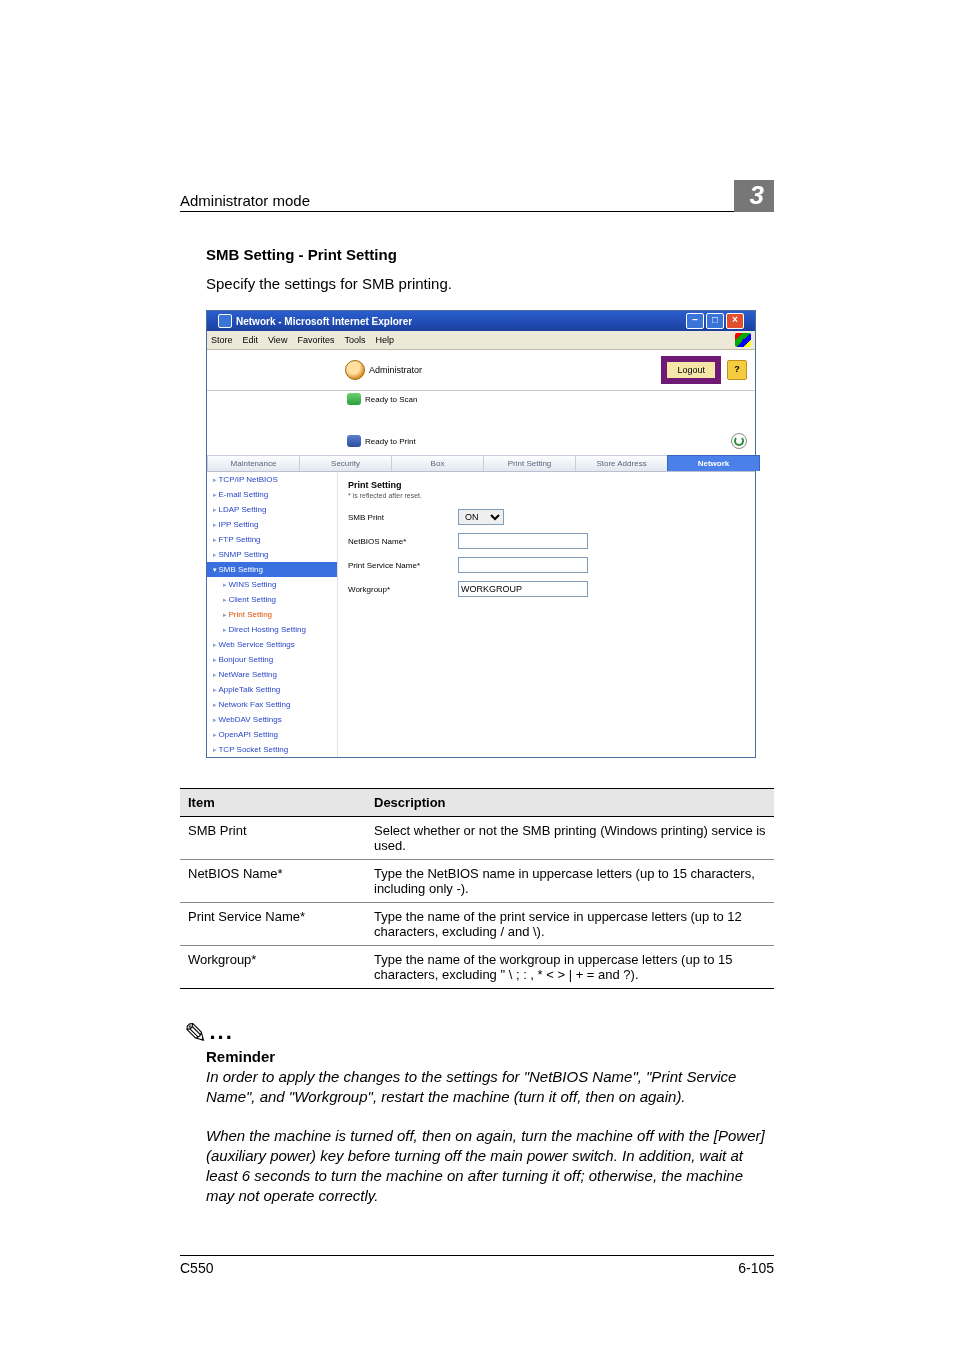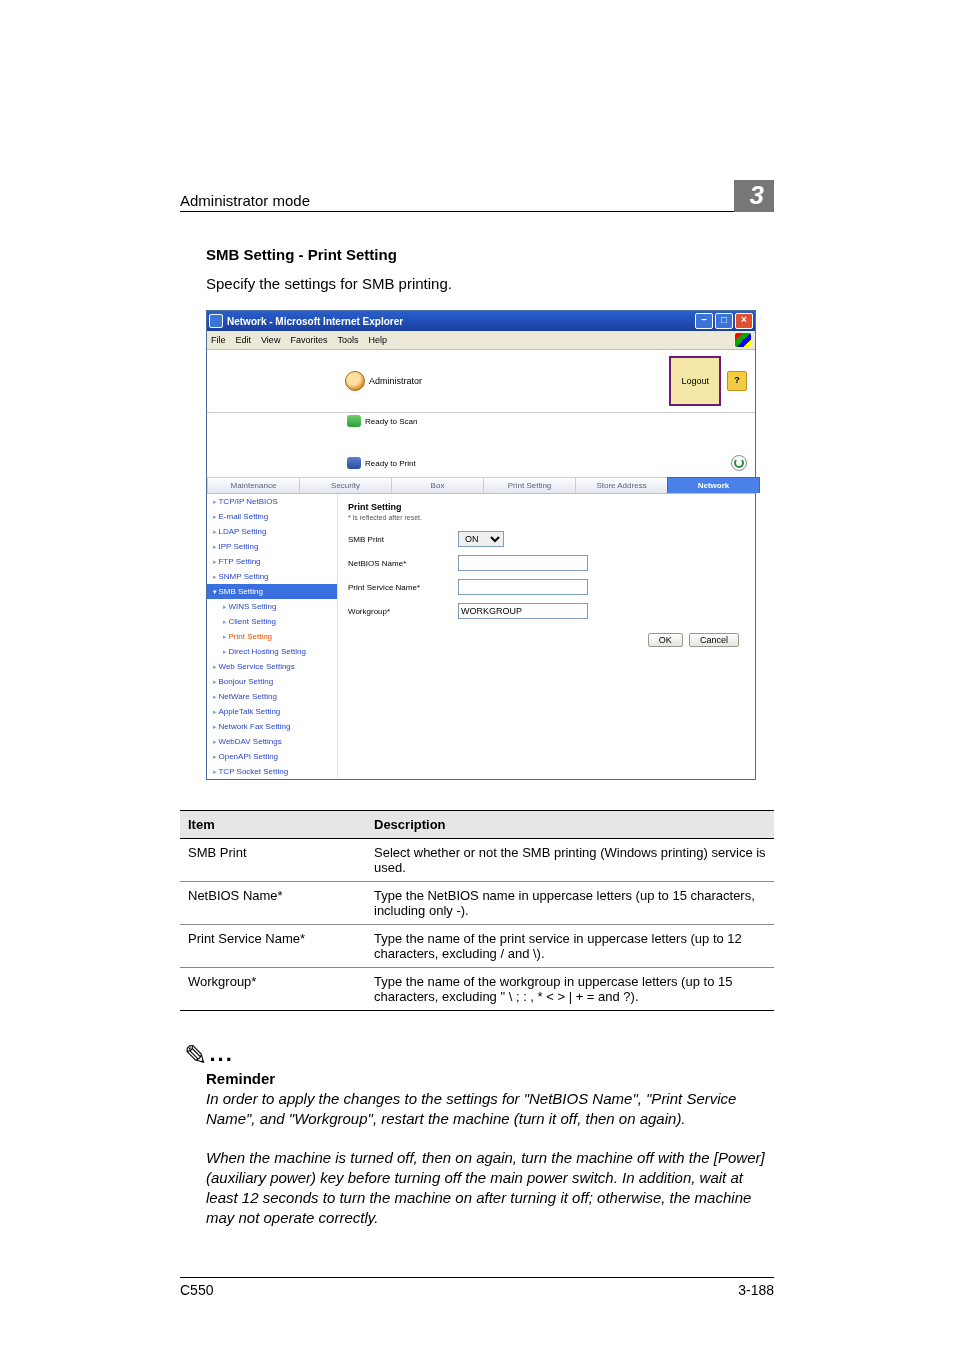--- a/index.html
+++ b/index.html
@@ -52,21 +52,21 @@
     width: 548px;
     border: 1px solid #4a6ea0;
     font-size: 9px;
     background: #fff;
   }
   .ie-titlebar {
     background: linear-gradient(#2a5fcf, #1a3f9f);
     color: #fff;
     display: flex;
     align-items: center;
-    padding: 2px 2px;
+    padding: 2px 11px;
     font-weight: bold;
     font-size: 10px;
   }
   .ie-titlebar .ie-icon {
     width: 12px; height: 12px;
     background: #3a74d8;
     border: 1px solid #fff;
     margin-right: 4px;
     border-radius: 2px;
   }
@@ -114,22 +114,22 @@
     width: 18px; height: 18px;
     border-radius: 50%;
     background: radial-gradient(circle at 40% 35%, #ffe0a0 40%, #d58820 75%);
     border: 1px solid #a06810;
     margin-right: 4px;
   }
   .admin-label { font-size: 9px; }
   .app-top .spacer2 { flex: 1; }
   .logout-btn {
     background: #f4e7a8;
-    border: 2px solid #701a75;
-    padding: 18px 10px;
+    border: 6px solid #701a75;
+    padding: 3px 10px;
     font-size: 9px;
   }
   .help-q {
     width: 18px; height: 18px;
     margin-left: 6px;
     background: #f4cc40;
     border: 1px solid #c09020;
     text-align: center;
     font-weight: bold;
     line-height: 16px;
@@ -334,21 +334,21 @@
   <div class="ie-window">
     <div class="ie-titlebar">
       <div class="ie-icon"></div>
       <span>Network - Microsoft Internet Explorer</span>
       <div class="spacer"></div>
       <div class="ie-ctl ie-min">–</div>
       <div class="ie-ctl ie-max">□</div>
       <div class="ie-ctl ie-close">×</div>
     </div>
     <div class="ie-menubar">
-      <span>File</span>
+      <span>Store</span>
       <span>Edit</span>
       <span>View</span>
       <span>Favorites</span>
       <span>Tools</span>
       <span>Help</span>
       <div class="flag"></div>
     </div>
 
     <div class="app-top">
       <div class="left-space"></div>
@@ -416,24 +416,20 @@
         </div>
         <div class="frow">
           <div class="lbl">Print Service Name*</div>
           <input type="text" value="" style="">
         </div>
         <div class="frow">
           <div class="lbl">Workgroup*</div>
           <input type="text" value="WORKGROUP" style="">
         </div>
 
-        <div class="btnrow">
-          <button>OK</button>
-          <button>Cancel</button>
-        </div>
       </div>
     </div>
   </div>
 
   <table class="desc">
     <thead>
       <tr>
         <th>Item</th>
         <th>Description</th>
       </tr>
@@ -456,19 +452,19 @@
         <td>Type the name of the workgroup in uppercase letters (up to 15 characters, excluding " \ ; : , * &lt; &gt; | + = and ?).</td>
       </tr>
     </tbody>
   </table>
 
   <div>
     <span class="note-icon">✎</span><span class="dots">...</span>
   </div>
   <div class="reminder-head">Reminder</div>
   <div class="reminder-body">In order to apply the changes to the settings for "NetBIOS Name", "Print Service Name", and "Workgroup", restart the machine (turn it off, then on again).</div>
-  <div class="reminder-body">When the machine is turned off, then on again, turn the machine off with the [Power] (auxiliary power) key before turning off the main power switch. In addition, wait at least 12 seconds to turn the machine on after turning it off; otherwise, the machine may not operate correctly.</div>
+  <div class="reminder-body">When the machine is turned off, then on again, turn the machine off with the [Power] (auxiliary power) key before turning off the main power switch. In addition, wait at least 6 seconds to turn the machine on after turning it off; otherwise, the machine may not operate correctly.</div>
 
   <div class="footer-line">
     <span>C550</span>
-    <span>3-188</span>
+    <span>6-105</span>
   </div>
 </div>
 
 </body></html>

